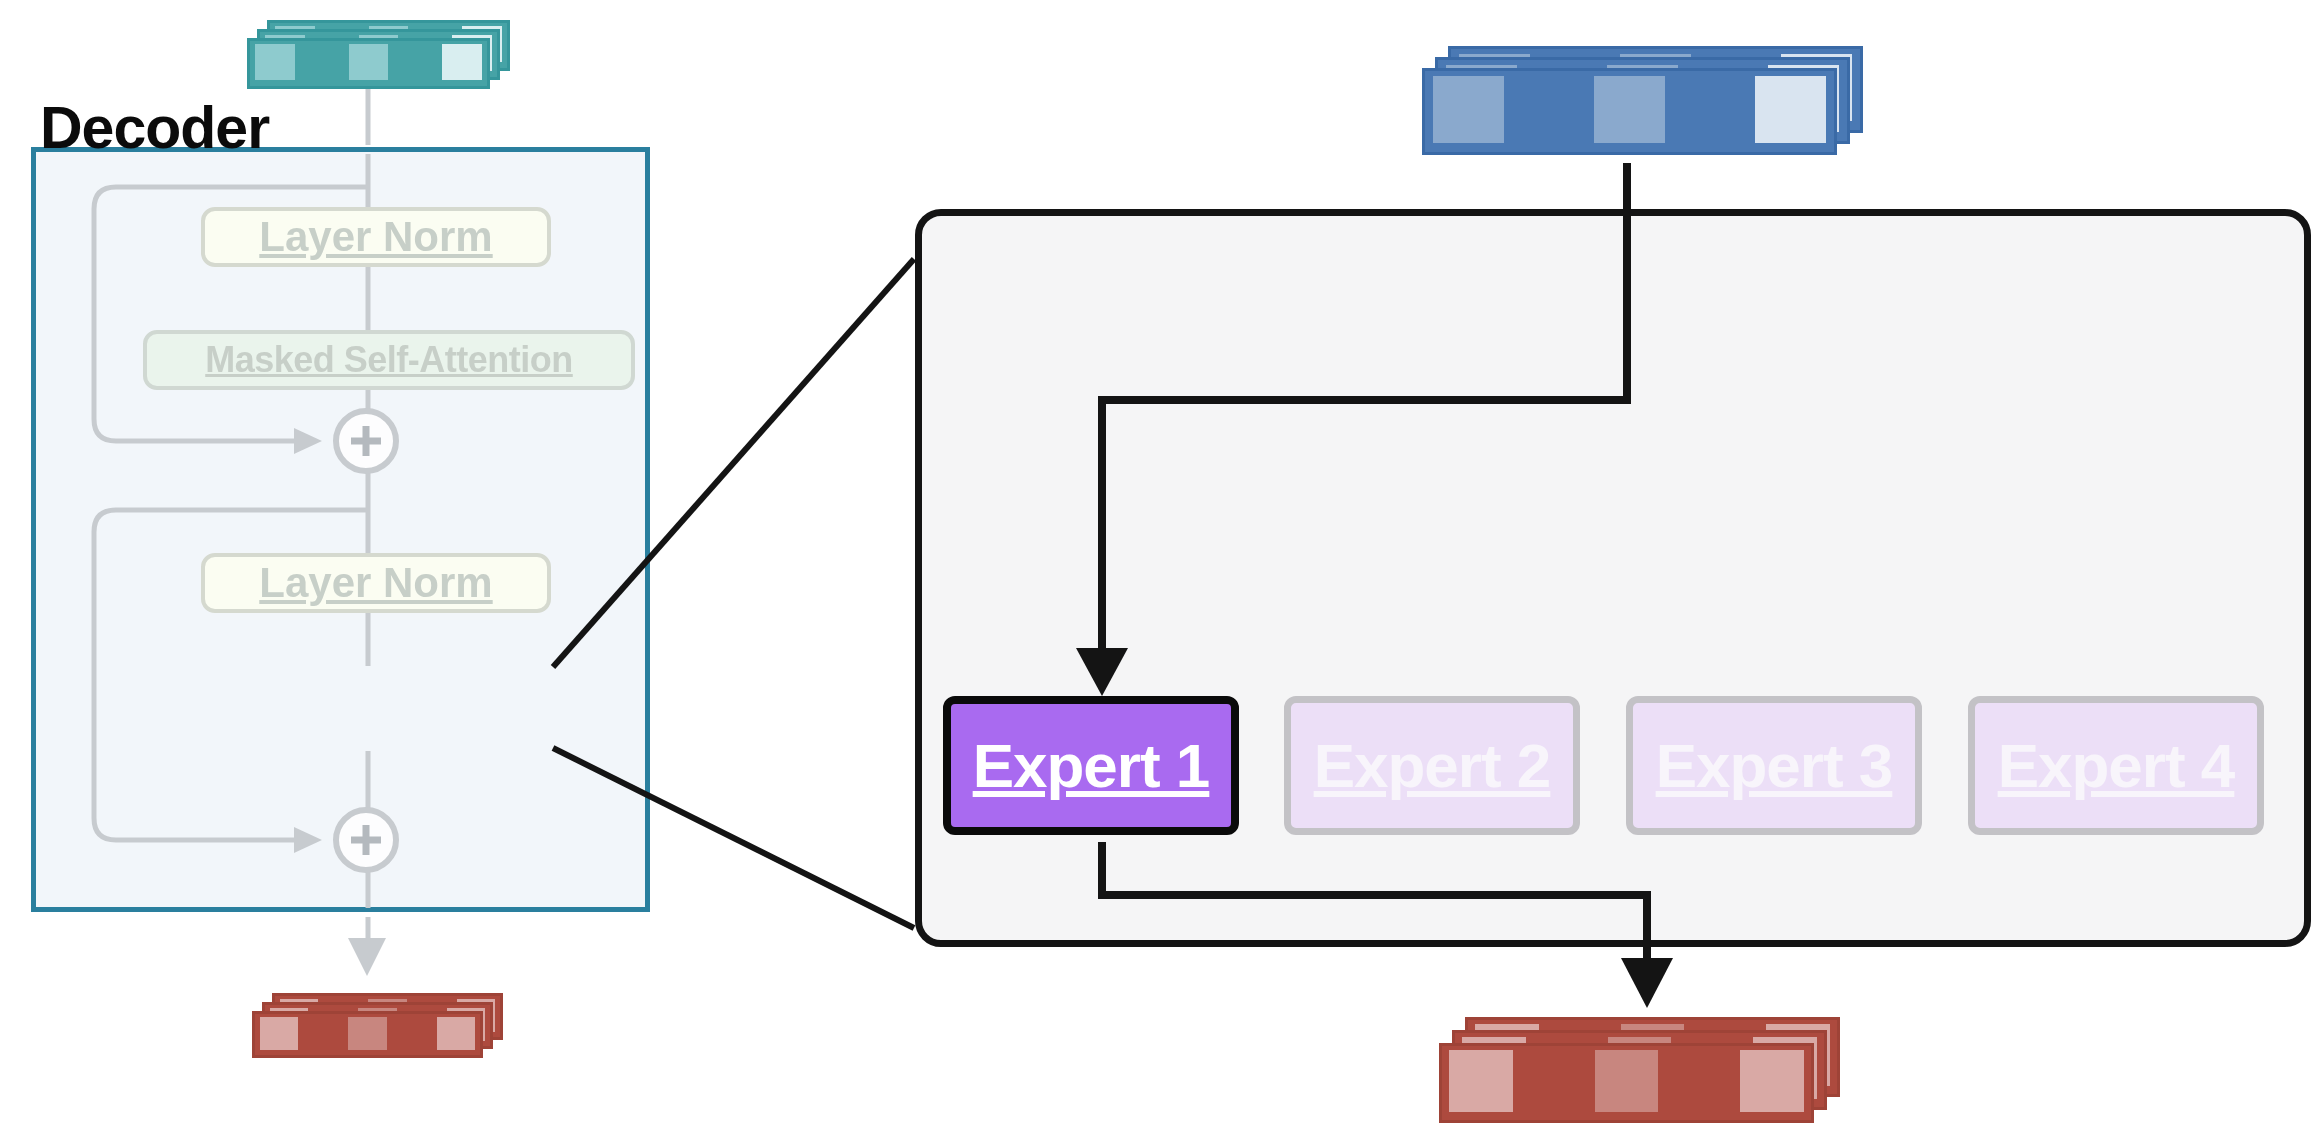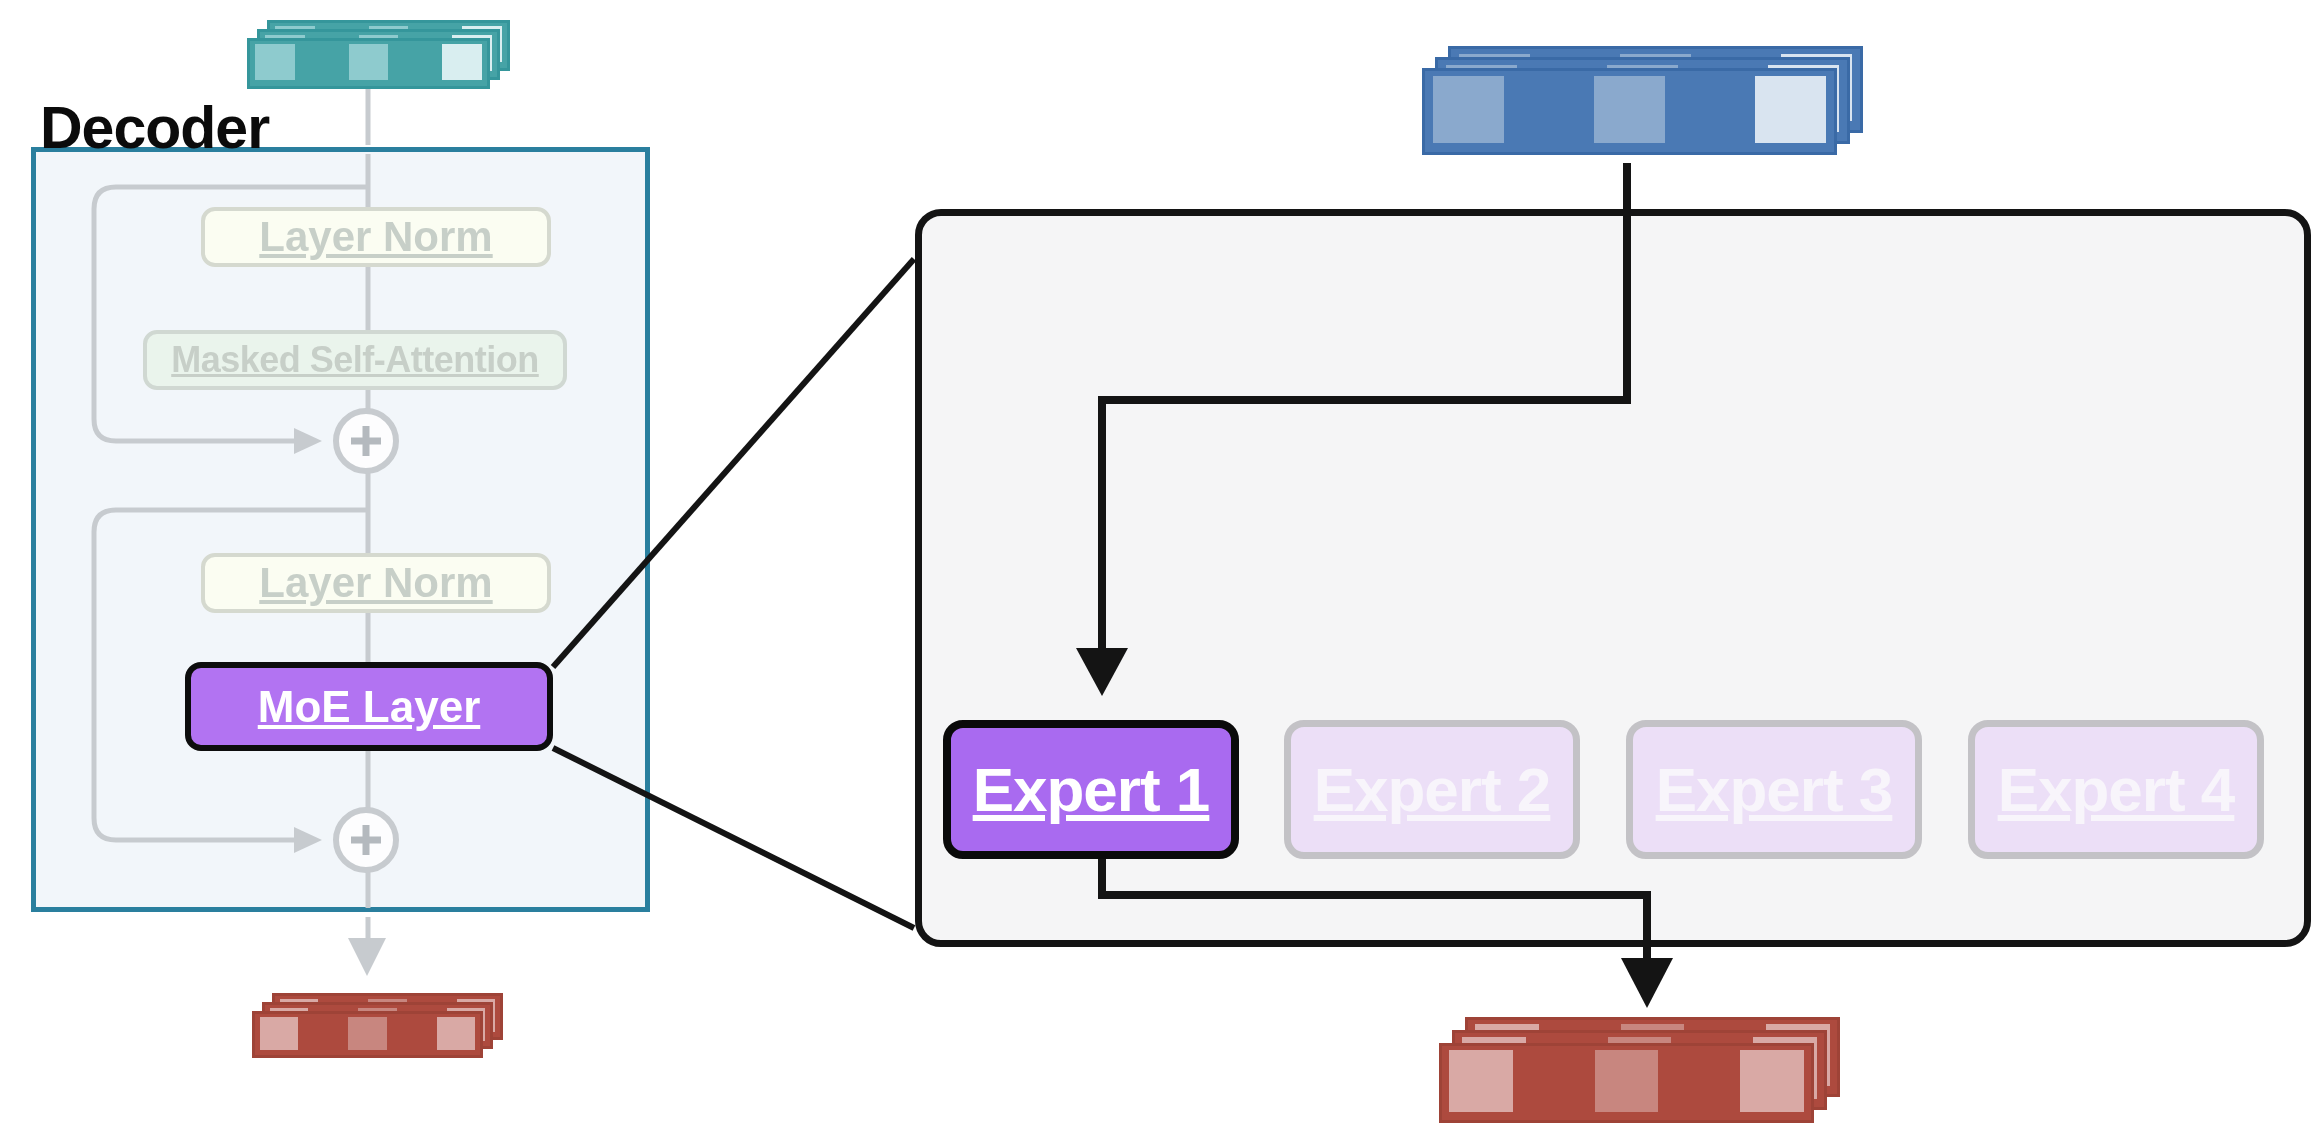--- a/index.html
+++ b/index.html
@@ -26,37 +26,37 @@
   .faded-block{
     border-radius:14px;color:var(--faded-block-text,#c7cfc8);
   }
   #layer-norm-1,#layer-norm-2{
     left:201px;width:350px;height:60px;font-size:42px;
     background:var(--layer-norm-bg,#fbfdf2);border:4px solid var(--layer-norm-border,#d5d9cf);
   }
   #layer-norm-1{top:207px;}
   #layer-norm-2{top:553px;}
   #masked-self-attention{
-    left:143px;top:330px;width:424px;height:60px;font-size:36px;letter-spacing:-0.5px;
+    left:143px;top:330px;width:492px;height:60px;font-size:36px;letter-spacing:-0.5px;
     background:var(--attention-bg,#eaf4ec);border:4px solid var(--attention-border,#d0d8d2);
   }
   #moe-layer-block{
     left:185px;top:662px;width:368px;height:89px;border-radius:16px;
     background:var(--moe-purple,#b273f2);border:6px solid #0d0d0d;
     color:#ffffff;font-size:44px;
   }
 
   
   #moe-detail-box{
     left:915px;top:209px;width:1396px;height:738px;box-sizing:border-box;
     border:7px solid var(--line-black,#141414);border-radius:26px;
     background:var(--detail-box-bg,#f5f5f6);
   }
   .expert{
-    top:720px;width:296px;height:139px;border-radius:20px;font-size:62px;letter-spacing:-1px;
+    top:696px;width:296px;height:139px;border-radius:12px;font-size:62px;letter-spacing:-1px;
   }
   .expert-active{
     background:var(--expert-purple,#a96af0);border:8px solid #0a0a0a;color:#ffffff;
   }
   .expert-inactive{
     background:var(--expert-inactive-bg,#ecdff7);
     border:7px solid var(--expert-inactive-border,#c3c2c6);
     color:var(--expert-inactive-text,#f8f5fb);
   }
   #expert-1{left:943px;}
@@ -159,21 +159,20 @@
       <polygon points="1076,648 1128,648 1102,696"></polygon>
       <polygon points="1621,958 1673,958 1647,1008"></polygon>
     </g>
   </svg>
 
   <div class="abs" id="decoder-label">Decoder</div>
 
   <div class="abs block faded-block" id="layer-norm-1">Layer Norm</div>
   <div class="abs block faded-block" id="masked-self-attention">Masked Self-Attention</div>
   <div class="abs block faded-block" id="layer-norm-2">Layer Norm</div>
-  <div class="abs block" id="moe-layer-block">MoE Layer</div>
 
   <div class="abs block expert expert-active" id="expert-1">Expert 1</div>
   <div class="abs block expert expert-inactive" id="expert-2">Expert 2</div>
   <div class="abs block expert expert-inactive" id="expert-3">Expert 3</div>
   <div class="abs block expert expert-inactive" id="expert-4">Expert 4</div>
 
   <div class="stack" id="decoder-input-tokens">
     <div class="trow back">
         <i class="a"></i>
         <i class="b"></i>

